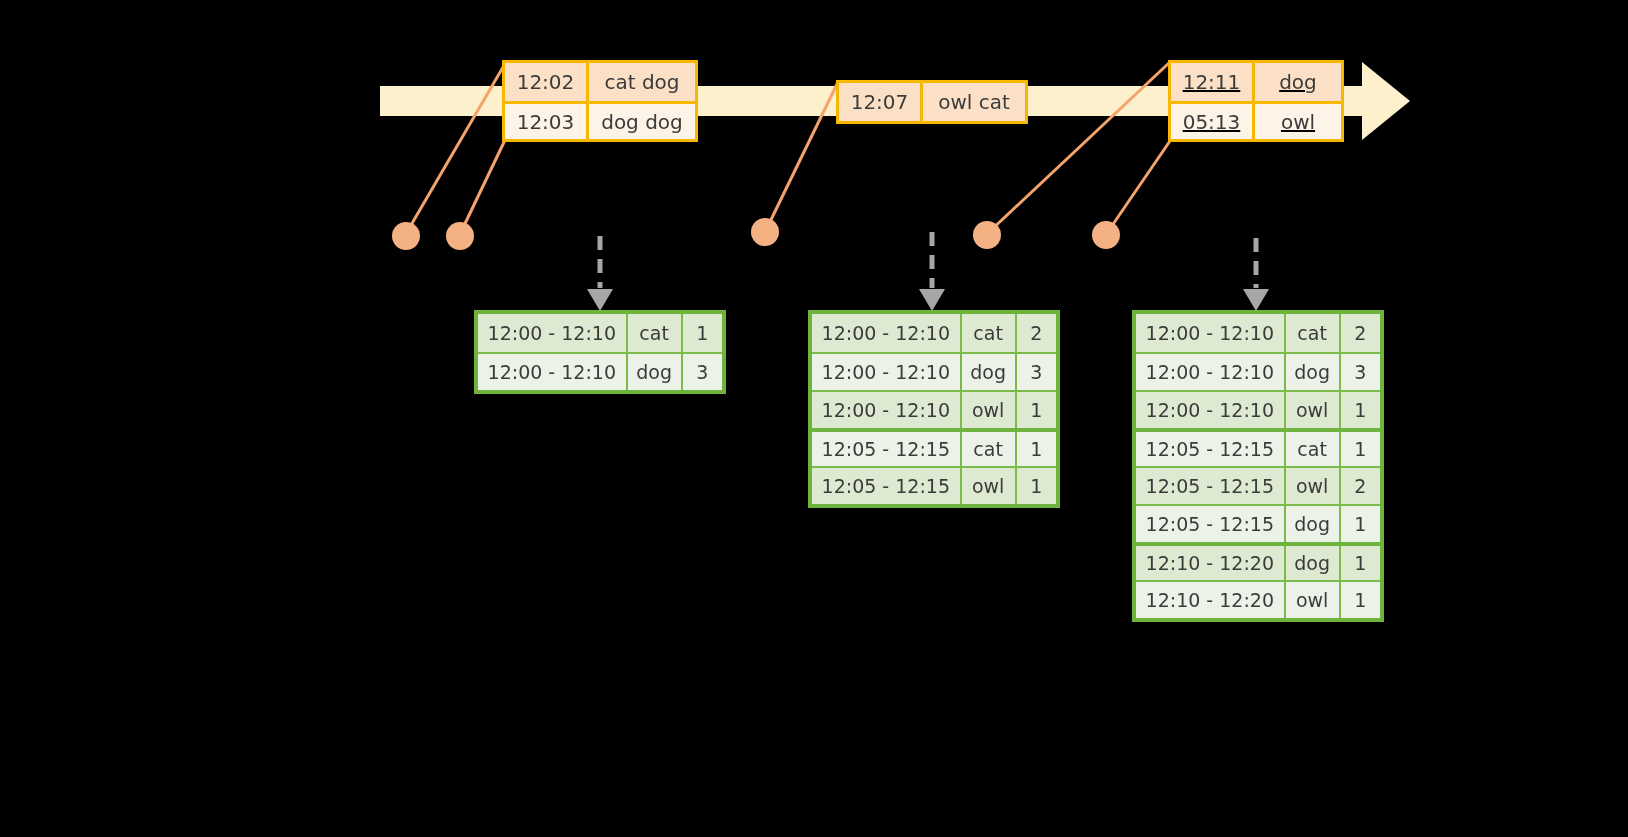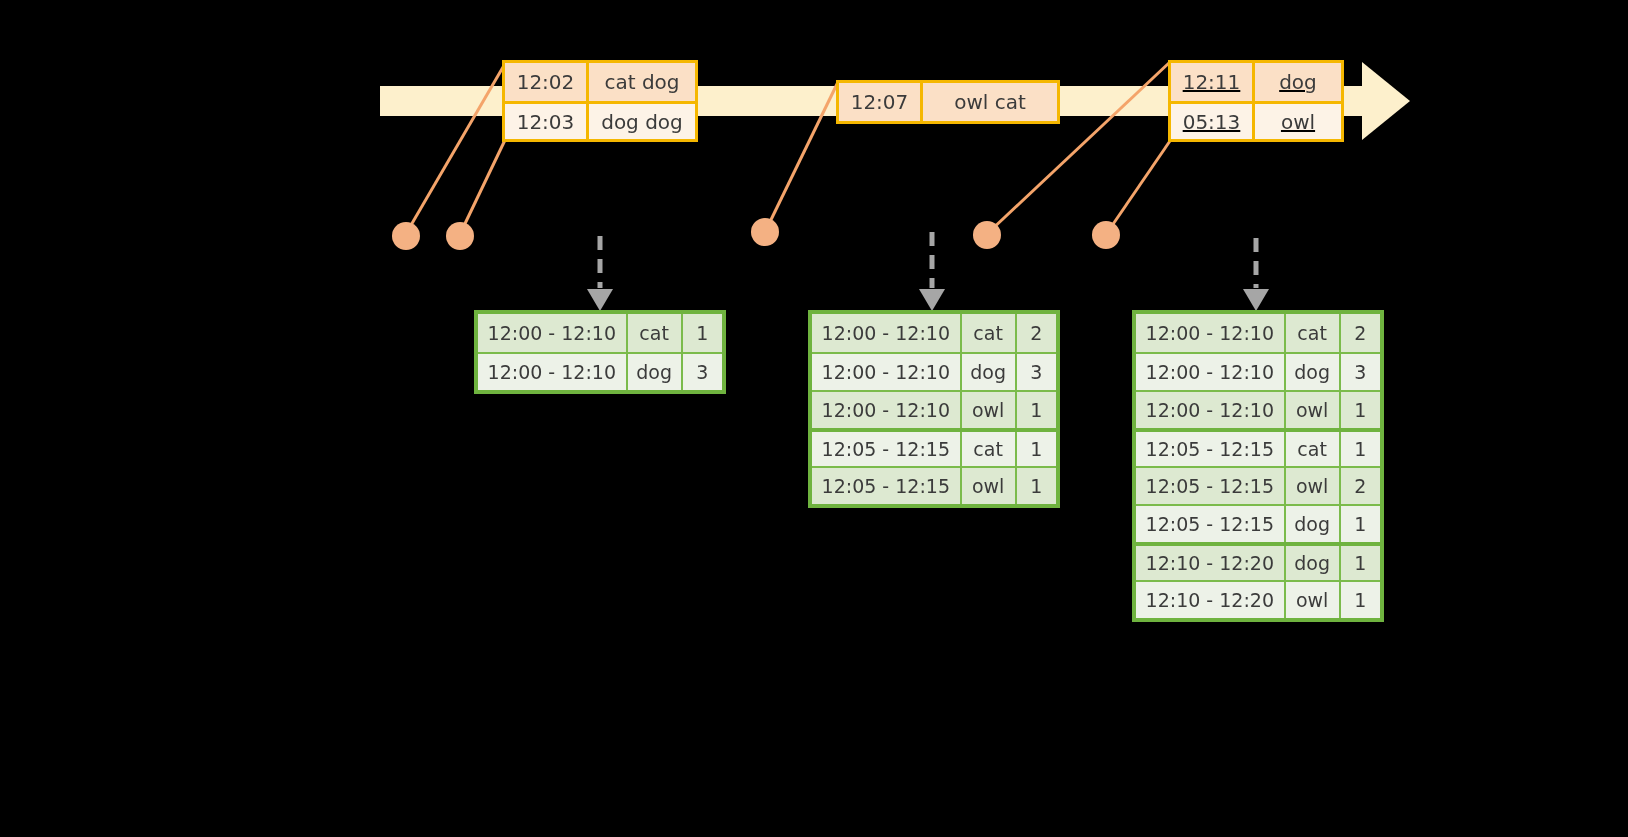--- a/index.html
+++ b/index.html
@@ -103,21 +103,21 @@
     <div class="row first">
       <div class="c-time">12:02</div>
       <div class="c-words">cat dog</div>
     </div>
     <div class="row alt">
       <div class="c-time">12:03</div>
       <div class="c-words">dog dog</div>
     </div>
   </div>
 
-  <div class="evt" style="left:836px;top:80px;width:224px;text-align:center;">
+  <div class="evt" style="left:836px;top:80px;width:192px;text-align:center;">
     <div class="row first">
       <div class="c-time">12:07</div>
       <div class="c-words">owl cat</div>
     </div>
   </div>
 
   <div class="evt" style="left:1168px;top:60px;width:176px;text-decoration:underline;">
     <div class="row first">
       <div class="c-time">12:11</div>
       <div class="c-words">dog</div>

